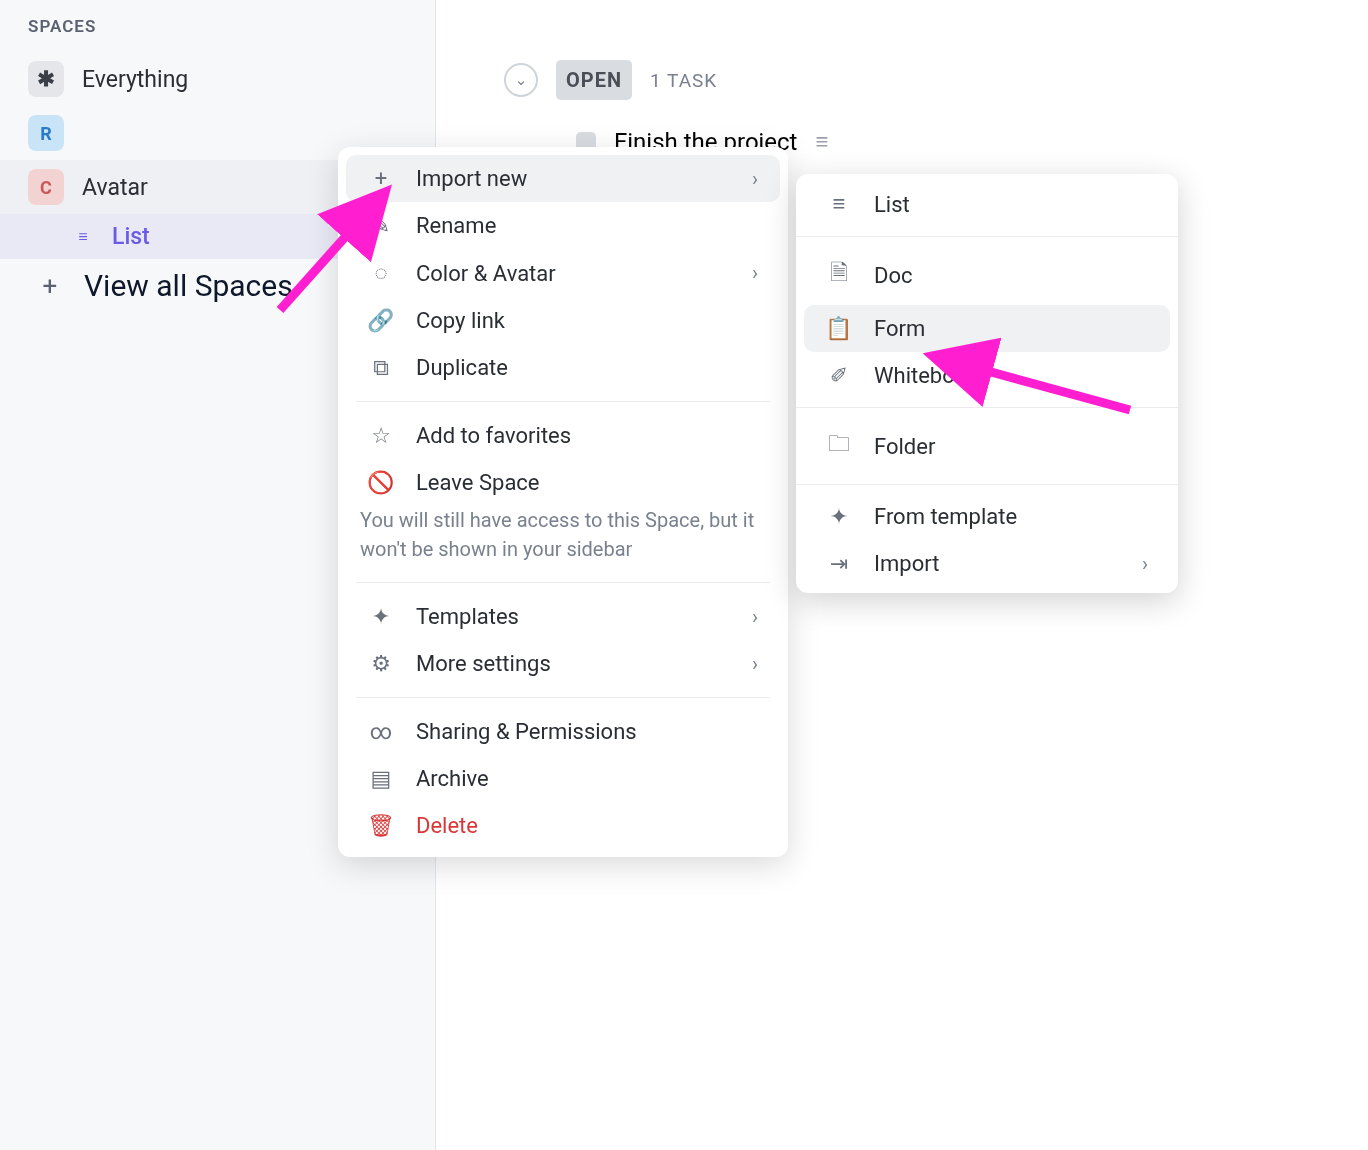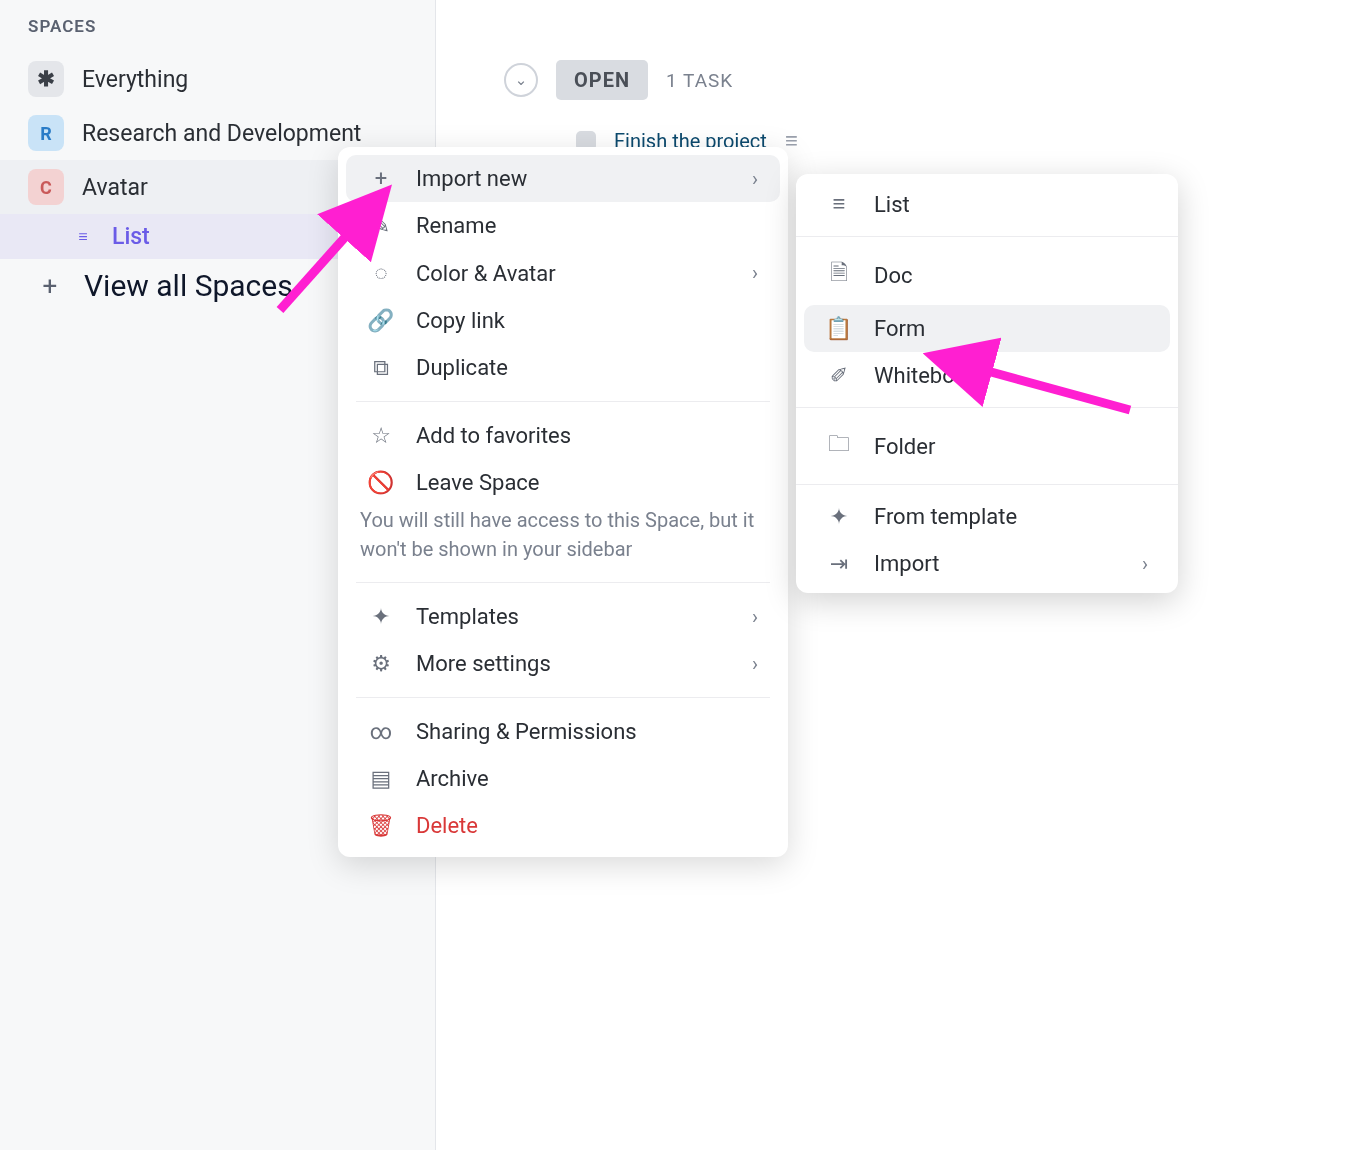--- a/index.html
+++ b/index.html
@@ -18,25 +18,25 @@
 .sidebar-sub .list-icon{color:#6b5ce7;width:22px;text-align:center}
 .sidebar-sub-label{font-size:23px;color:#6b5ce7;font-weight:500}
 .viewall{padding-left:40px;gap:24px}
 .viewall-label{font-size:30px;color:#0f172a}
 .plus-icon{color:#5a6170;font-size:26px;width:20px;text-align:center}
 .network-icon{font-size:21px;color:#3a3f47}
 
 .main{position:absolute;left:436px;top:0;right:0;height:100%;background:#fff}
 .status-row{display:flex;align-items:center;gap:18px;padding:60px 0 0 68px}
 .caret-circle{width:34px;height:34px;border:2px solid #cfd3da;border-radius:50%;display:flex;align-items:center;justify-content:center;color:#7a818e;font-size:15px}
-.open-badge{background:#d9dce1;color:#4a4f57;font-weight:700;font-size:20px;padding:8px 18px;border-radius:5px;letter-spacing:1px}
+.open-badge{background:#d9dce1;color:#4a4f57;font-weight:700;font-size:20px;padding:8px 10px;border-radius:5px;letter-spacing:1px}
 .task-count{color:#7a818e;font-size:19px;letter-spacing:1px;font-weight:400}
 .task-row{display:flex;align-items:center;gap:18px;padding:28px 0 0 140px}
 .task-dot{width:20px;height:20px;border-radius:5px;background:#d9dce1}
-.task-name{font-size:20px;color:#0c4a6e}
+.task-name{font-size:24px;color:#000000}
 .task-menu{color:#9aa0ac;font-size:22px}
 
 .ctx{position:absolute;left:338px;top:147px;width:450px;background:#fff;border-radius:12px;box-shadow:0 8px 32px rgba(0,0,0,0.15);padding:8px 0}
 .ctx-item{display:flex;align-items:center;padding:11px 22px;gap:22px;cursor:pointer;font-size:22px;color:#2a2e34;border-radius:10px;margin:0 8px}
 .ctx-item:hover,.ctx-item.hi{background:#f0f1f3}
 .ctx-item.danger{color:#d93838}
 .ctx-item.danger .ctx-icon{color:#d93838}
 .ctx-icon{width:26px;color:#6a707c;font-size:22px;display:flex;align-items:center;justify-content:center}
 .ctx-chev{margin-left:auto;color:#7a818e;font-size:20px}
 .ctx-desc{padding:0 29px 8px 22px;font-size:20px;color:#7a818e;line-height:1.45}
@@ -57,21 +57,20 @@
 
   <div class="sidebar-row">
     <div class="sq grey">
         <span class="network-icon">✱</span>
       </div>
     <span class="sidebar-label">Everything</span>
   </div>
 
   <div class="sidebar-row">
     <div class="sq blue">R</div>
-    <span class="sidebar-label">Research and Development</span>
   </div>
 
   <div class="sidebar-row space-selected">
     <div class="sq pink">C</div>
     <span class="sidebar-label">Avatar</span>
   </div>
 
   <div class="sidebar-row sidebar-sub selected">
     <span class="list-icon">≡</span>
     <span class="sidebar-sub-label">List</span>

